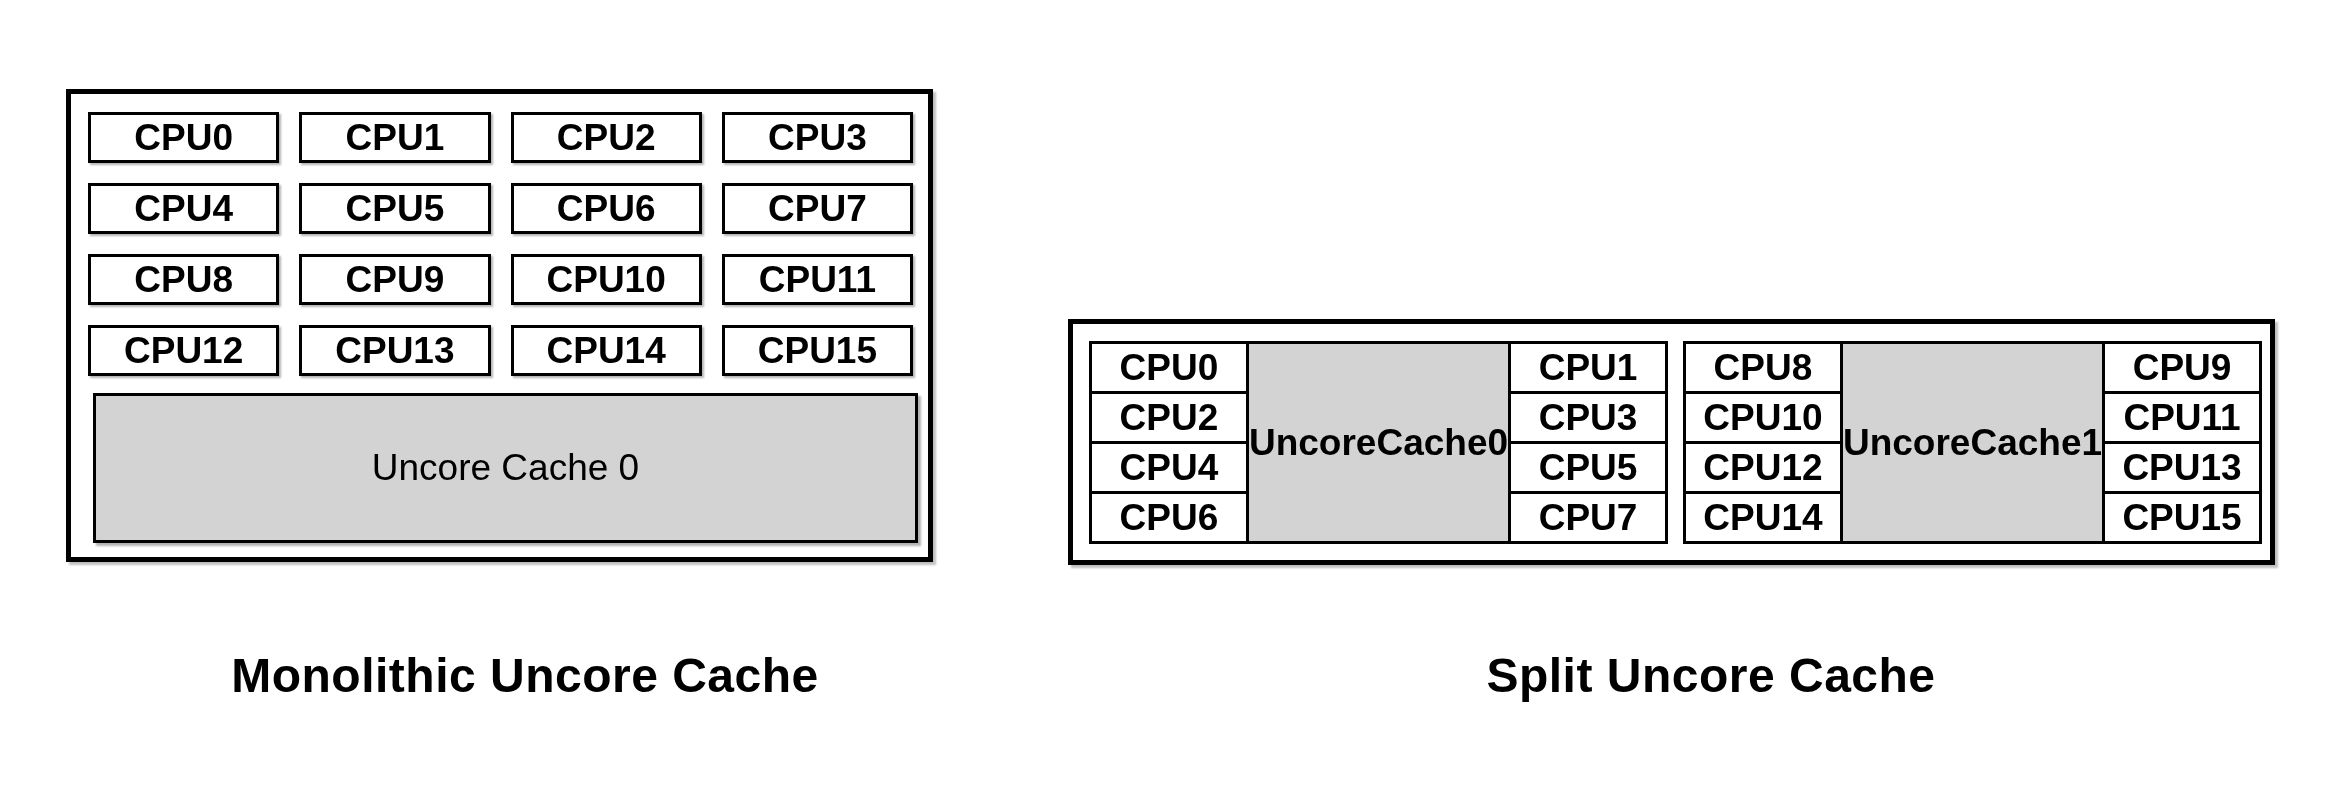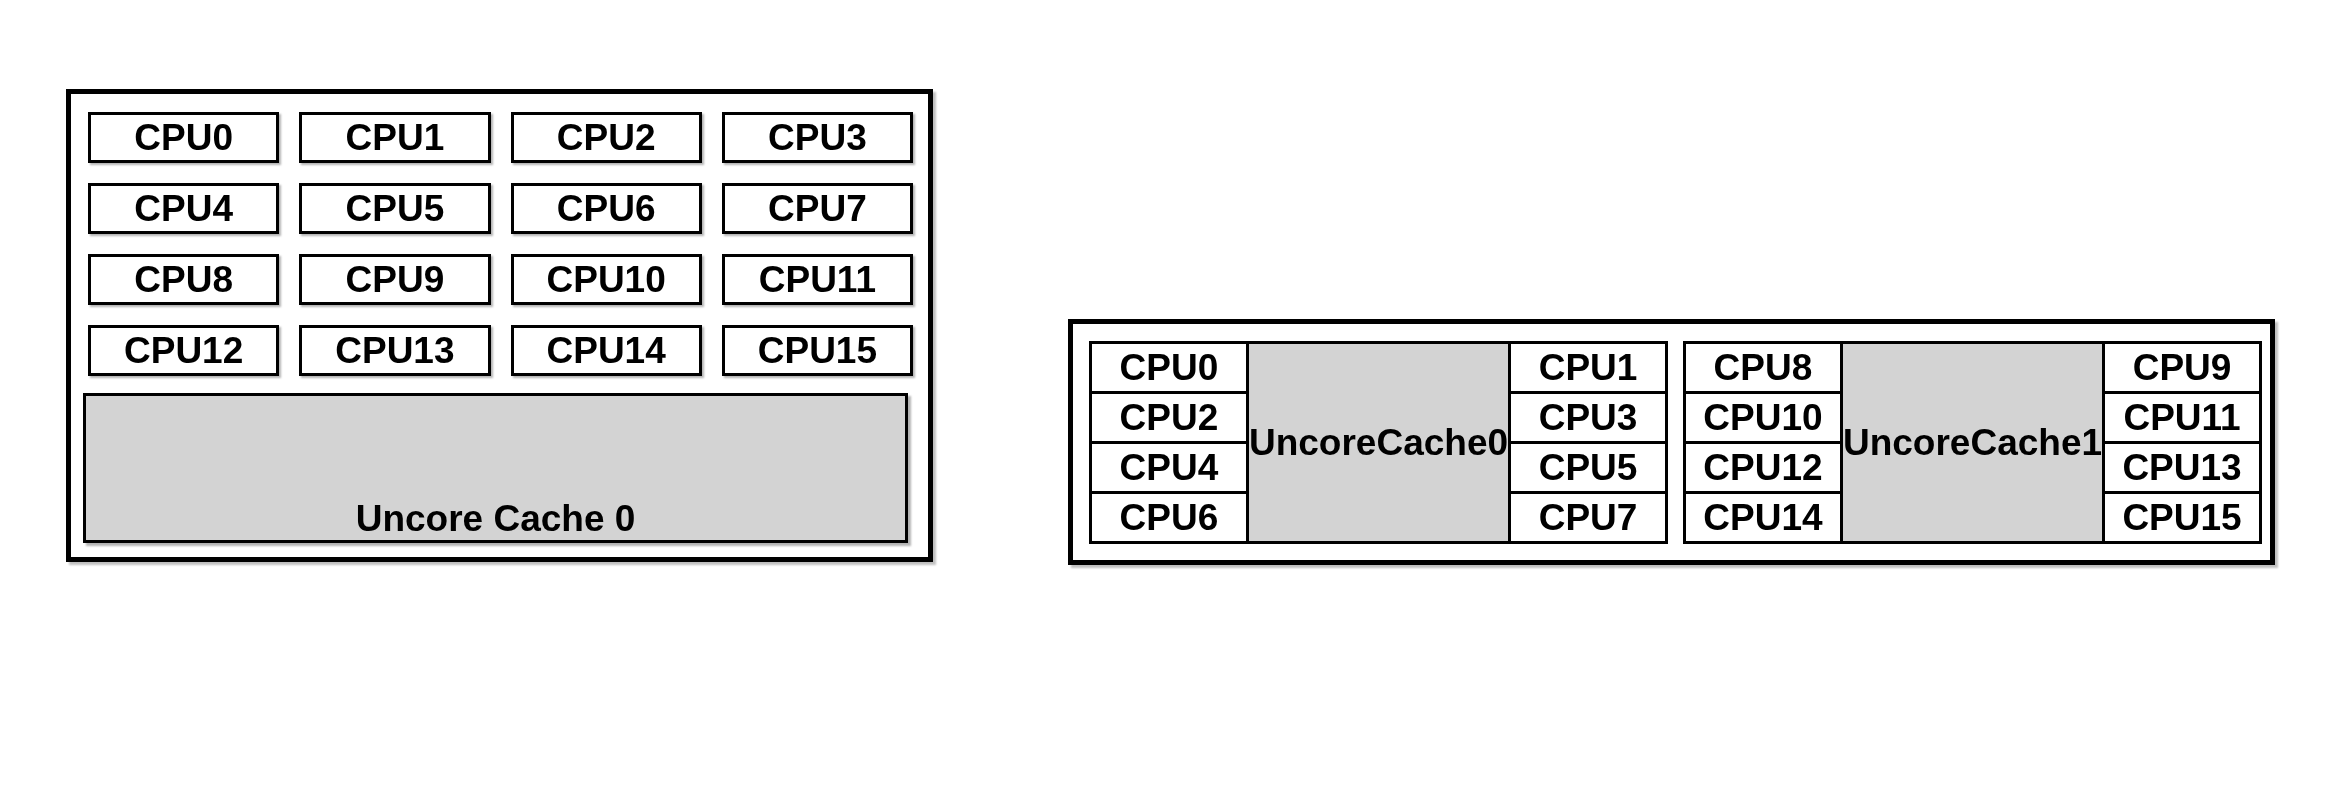--- a/index.html
+++ b/index.html
@@ -44,30 +44,30 @@
     background: #ffffff;
     display: flex;
     align-items: center;
     justify-content: center;
     font-size: 37px;
     font-weight: 700;
     box-shadow: 2px 2px 2px rgba(0,0,0,0.30);
   }
   .mono-cache {
     position: absolute;
-    left: 12px; top: 299px;
+    left: 22px; top: 299px;
     width: 825px; height: 150px;
     border: 3px solid var(--border, #000);
     box-sizing: border-box;
     background: var(--cache-fill, #d3d3d3);
     display: flex;
-    align-items: flex-end;
+    align-items: center;
     justify-content: center;
     font-size: 37px;
-    font-weight: 700;
+    font-weight: 400;
     box-shadow: 3px 3px 2px rgba(0,0,0,0.30);
   }
 
   
   .split-outer {
     position: absolute;
     left: 1068px; top: 319px;
     width: 1207px; height: 246px;
     border: 5px solid var(--border, #000);
     box-sizing: border-box;
@@ -174,14 +174,16 @@
         <span>1</span>
       </div>
       <div class="cell" style="grid-column:3">CPU9</div>
       <div class="cell" style="grid-column:3">CPU11</div>
       <div class="cell" style="grid-column:3">CPU13</div>
       <div class="cell" style="grid-column:3">CPU15</div>
     </div>
 
   </div>
 
+  <div class="caption caption-mono">Monolithic Uncore Cache</div>
+  <div class="caption caption-split">Split Uncore Cache</div>
 
 </div>
 
 </body></html>

